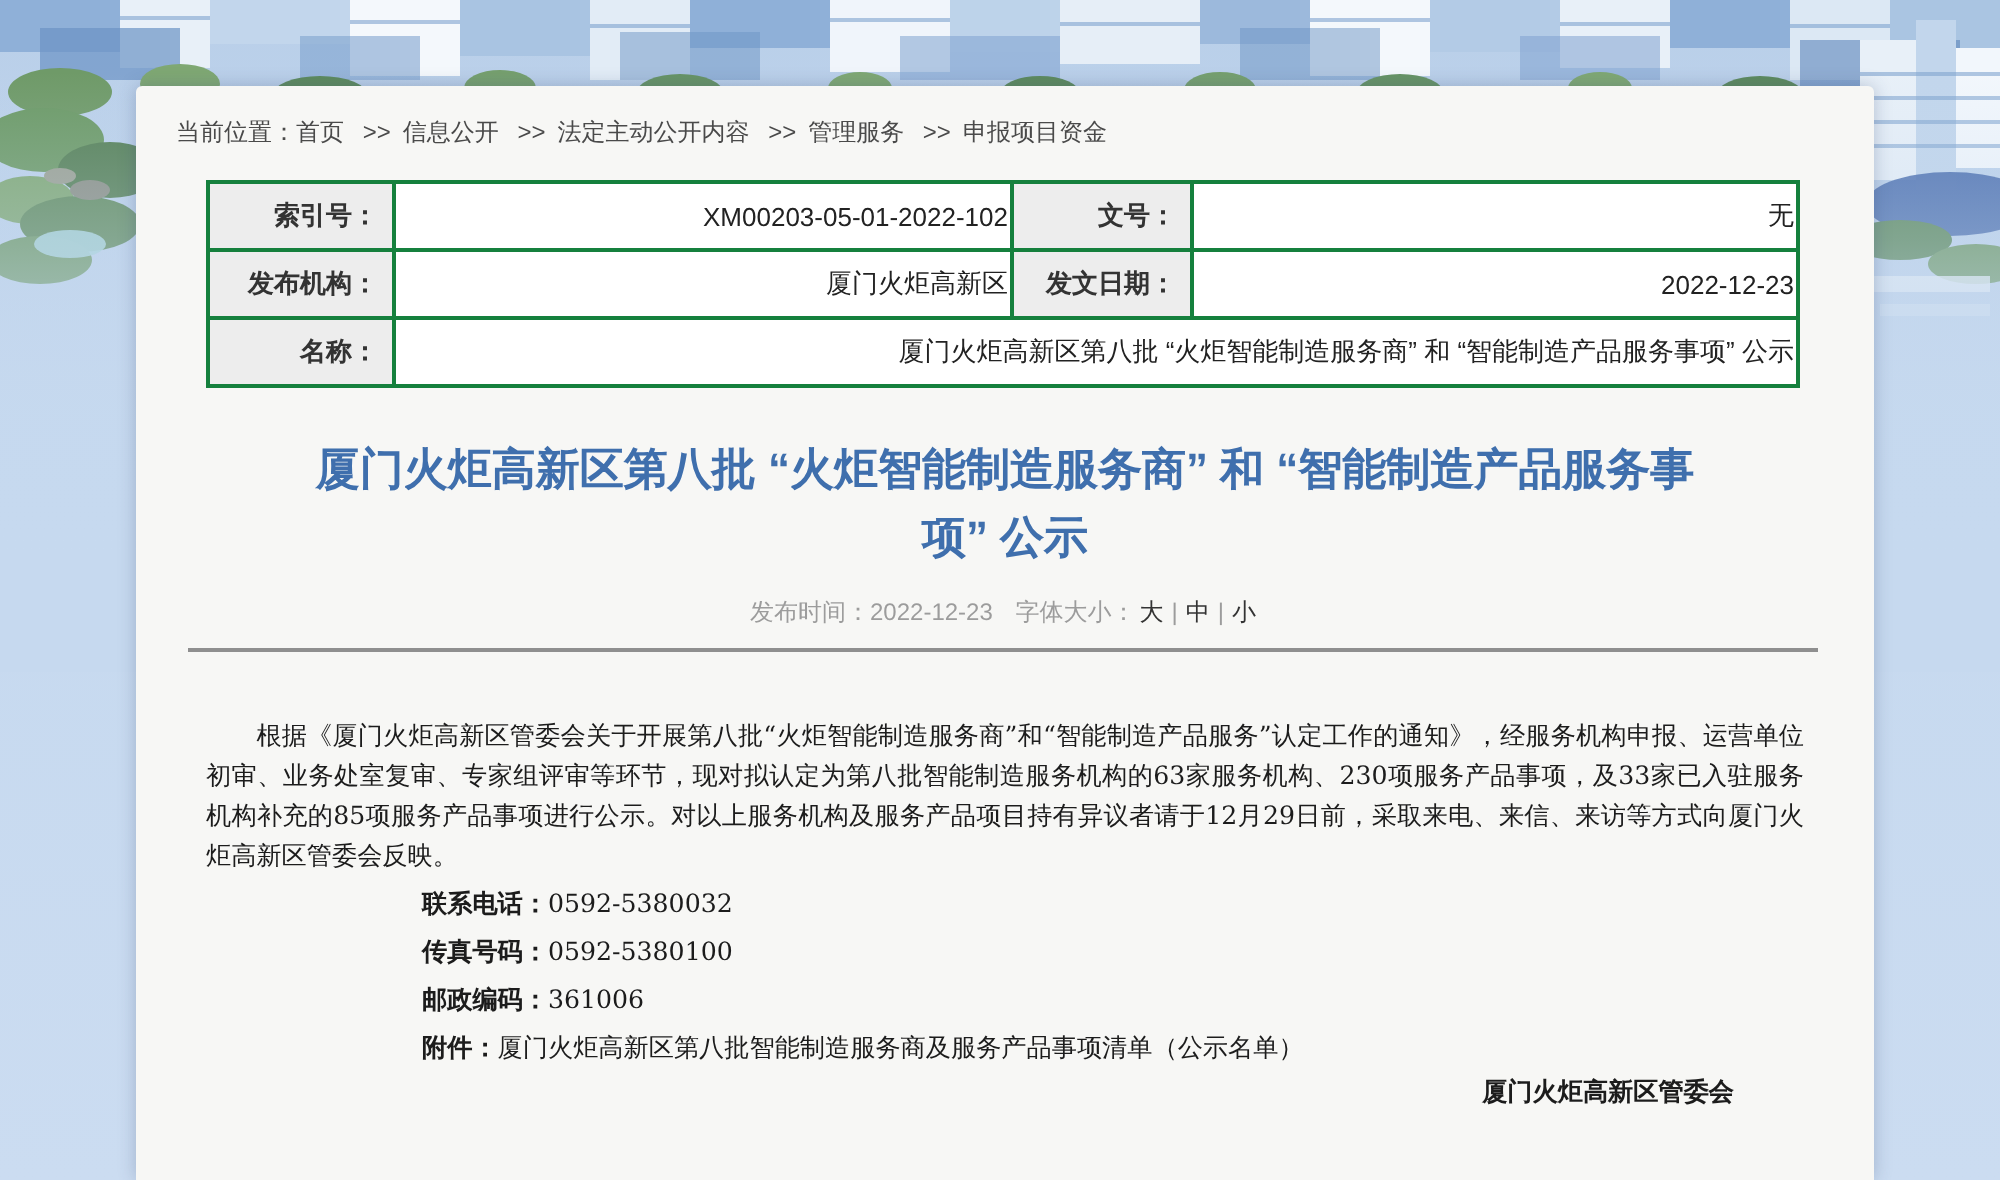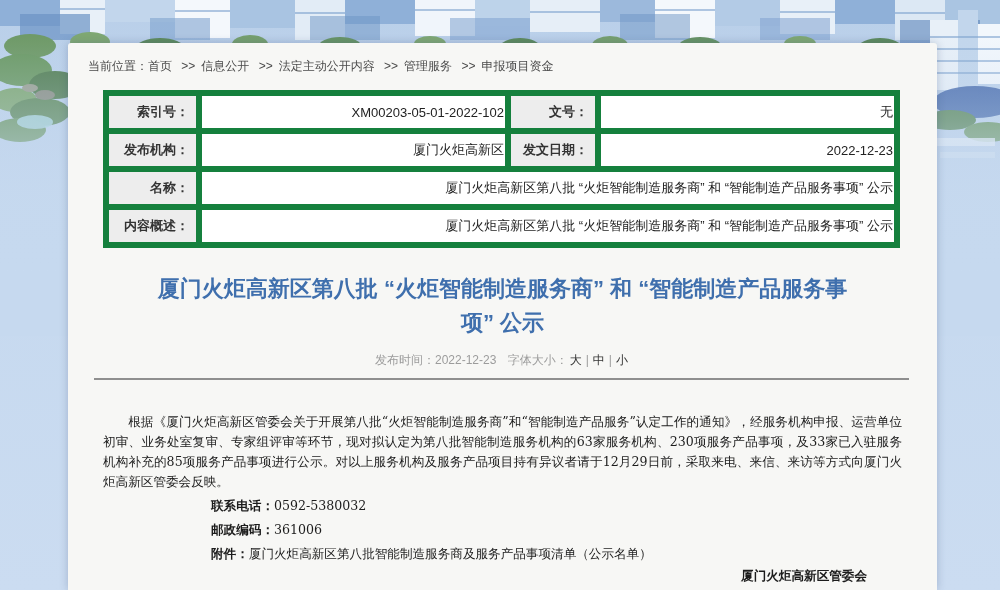--- a/index.html
+++ b/index.html
@@ -22,21 +22,21 @@
     box-shadow:0 0 9px rgba(50,70,110,.28);
   }
   .breadcrumb{
     padding:15px 0 16px 20px;font-size:12px;color:#4a4a4a;line-height:16px;
   }
   .breadcrumb a{color:#4a4a4a;text-decoration:none;cursor:pointer;}
   .crumb-sep{margin:0 6px;color:#4a4a4a;}
   .panel-inner{padding:0 35px;}
   
   table.meta{border-collapse:collapse;width:797px;table-layout:fixed;font-size:13px;}
-  table.meta td{border:6px solid #15803d;height:30px;overflow:hidden;white-space:nowrap;text-align:right;}
+  table.meta td{border:2px solid #15803d;height:30px;overflow:hidden;white-space:nowrap;text-align:right;}
   td.lbl{background:#ededed;text-align:right;font-weight:bold;color:#333;padding-right:7px;}
   td.val{background:#fff;text-align:left;color:#222;padding-left:0;margin-left:33px;}
   col.c-lbl1{width:93px;} col.c-val1{width:309px;} col.c-lbl2{width:90px;}
   
   .article-title{
     margin:24px 42px 0;text-align:center;
     font-size:22px;font-weight:bold;color:#3f6fad;line-height:34px;
   }
   .pub-row{margin-top:12px;text-align:center;font-size:12px;color:#9c9c9c;line-height:16px;}
   .pub-row .size-opt{color:#333;cursor:pointer;margin:0 2px;}
@@ -159,43 +159,42 @@
       <tr>
         <td class="lbl">发布机构：</td>
         <td class="val">厦门火炬高新区</td>
         <td class="lbl">发文日期：</td>
         <td class="val">2022-12-23</td>
       </tr>
       <tr>
         <td class="lbl">名称：</td>
         <td class="val" colspan="3">厦门火炬高新区第八批 “火炬智能制造服务商” 和 “智能制造产品服务事项” 公示</td>
       </tr>
-      <tr>
-        <td class="lbl">内容概述：</td>
-        <td class="val" colspan="3">厦门火炬高新区第八批 “火炬智能制造服务商” 和 “智能制造产品服务事项” 公示</td>
-      </tr>
     </tbody>
       </table>
 
     <h1 class="article-title">厦门火炬高新区第八批 “火炬智能制造服务商” 和 “智能制造产品服务事项” 公示</h1>
 
     <div class="pub-row">
       <span>发布时间：</span><span>2022-12-23</span>
       <span style="margin-left:8px;">字体大小：</span><span class="size-opt">大</span><span class="size-sep">|</span><span class="size-opt">中</span><span class="size-sep">|</span><span class="size-opt">小</span>
     </div>
 
     <div class="divider"></div>
 
     <div class="article-body">
       <p class="main">根据《厦门火炬高新区管委会关于开展第八批“火炬智能制造服务商”和“智能制造产品服务”认定工作的通知》，经服务机构申报、运营单位初审、业务处室复审、专家组评审等环节，现对拟认定为第八批智能制造服务机构的63家服务机构、230项服务产品事项，及33家已入驻服务机构补充的85项服务产品事项进行公示。对以上服务机构及服务产品项目持有异议者请于12月29日前，采取来电、来信、来访等方式向厦门火炬高新区管委会反映。</p>
 
       <div class="contact-row">
         <span class="c-lbl">联系电话：</span><span class="c-val">0592-5380032</span>
       </div>
       <div class="contact-row">
+        <span class="c-lbl">传真号码：</span><span class="c-val">0592-5380100</span>
+      </div>
+      <div class="contact-row">
         <span class="c-lbl">邮政编码：</span><span class="c-val">361006</span>
       </div>
       <div class="contact-row">
         <span class="c-lbl">附件：</span><span class="c-val attachment-link">厦门火炬高新区第八批智能制造服务商及服务产品事项清单（公示名单）</span>
       </div>
 
       <div class="sign-block">
         <div class="sign-org">厦门火炬高新区管委会</div>
 
       </div>

